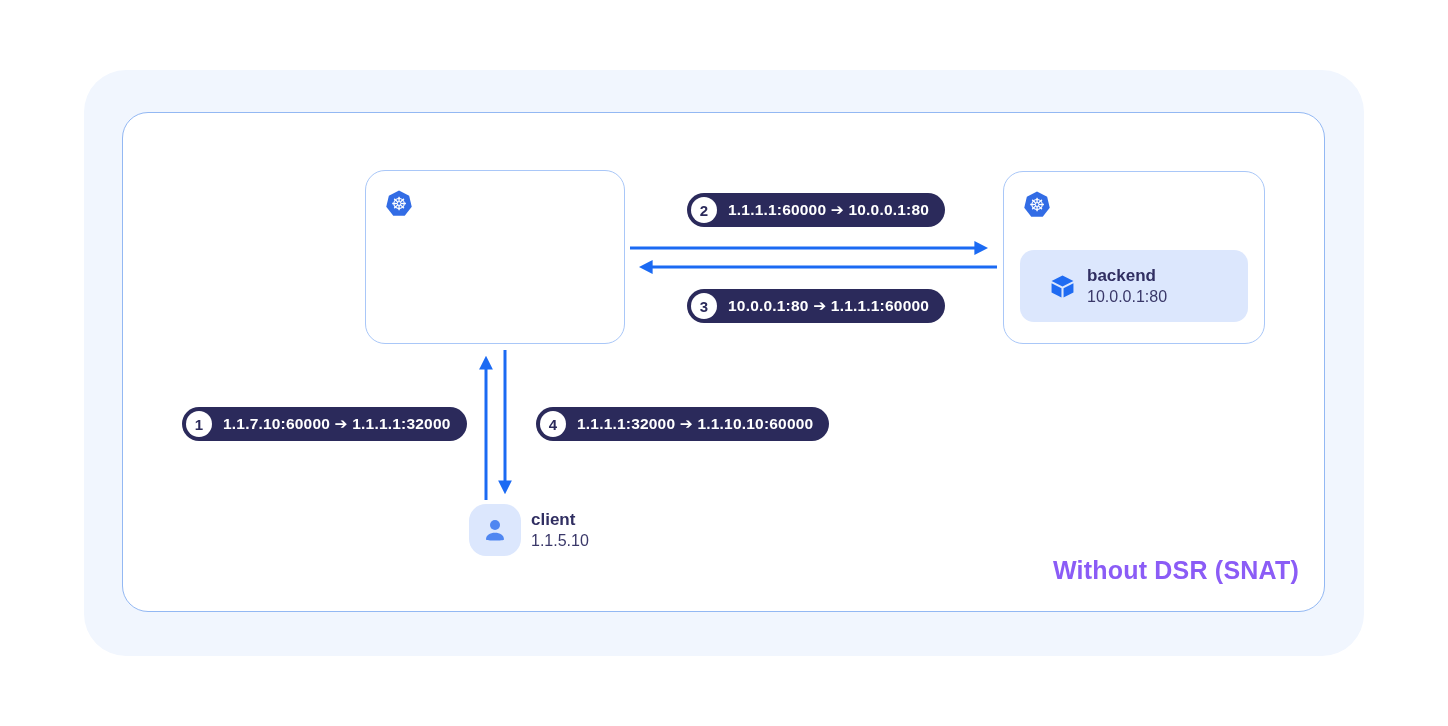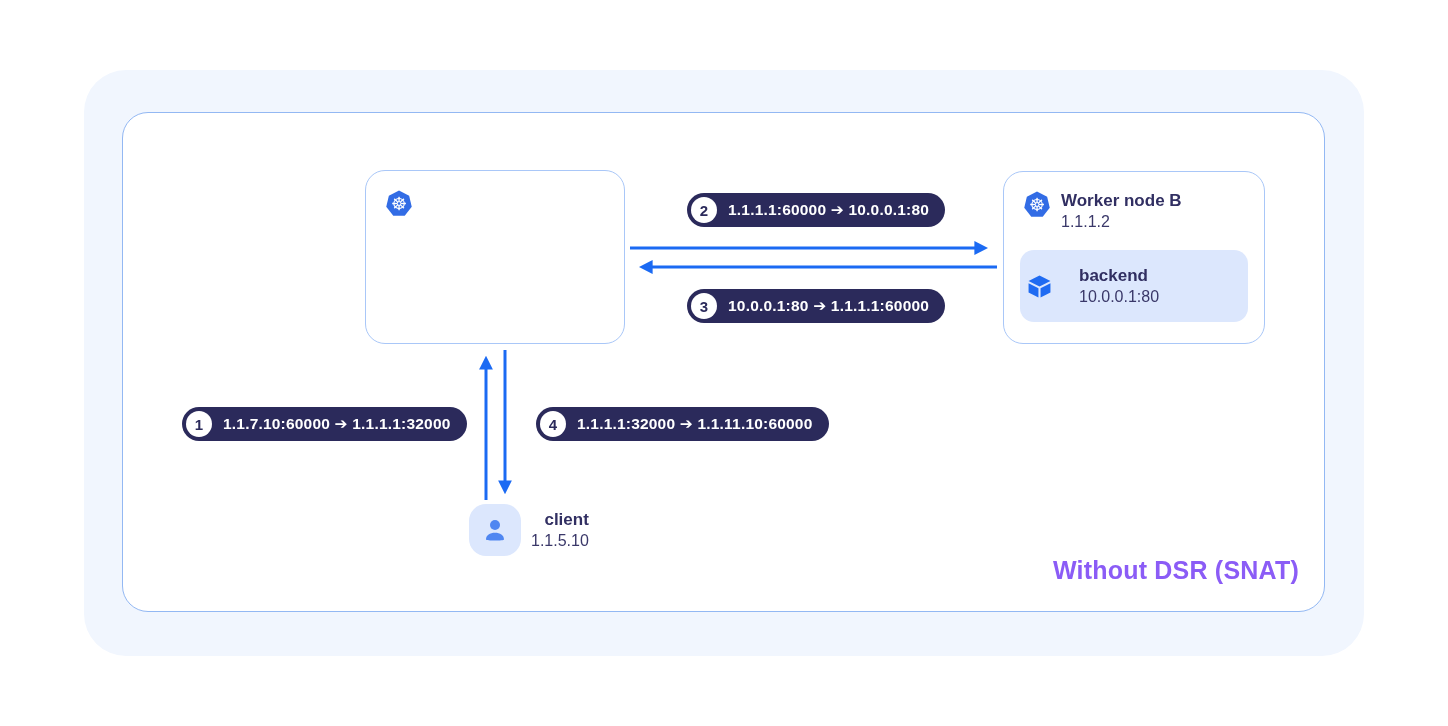--- a/index.html
+++ b/index.html
@@ -31,29 +31,29 @@
     display: flex; align-items: center; justify-content: center;
     color: #ffffff; font-size: 18px; line-height: 1;
     font-family: "DejaVu Sans", sans-serif;
   }
   .node-title { font-size: 17px; font-weight: 700; color: #312f62; line-height: 1.25; }
   .node-ip { font-size: 16px; font-weight: 400; color: #3a3869; line-height: 1.35; }
 
   .backend-box {
     position: absolute; left: 1020px; top: 250px; width: 228px; height: 72px;
     background: #dce7fd; border-radius: 14px; display: flex; align-items: center;
-    gap: 27px; padding: 0 7px;
+    gap: 12px; padding: 0 30px;
   }
 
   .client-avatar {
     position: absolute; left: 469px; top: 504px; width: 52px; height: 52px;
     background: #dce7fd; border-radius: 17px;
     display: flex; align-items: center; justify-content: center;
   }
-  .client-label { position: absolute; left: 531px; top: 509px; text-align: right; }
+  .client-label { position: absolute; left: 531px; top: 509px; }
 
   .pill {
     position: absolute; height: 34px; background: #2b2a5b; border-radius: 17px;
     display: inline-flex; align-items: center; gap: 11px; padding: 0 16px 0 4px;
     white-space: nowrap;
   }
   .pill .num {
     width: 26px; height: 26px; border-radius: 50%; background: #ffffff;
     color: #2b2a5b; font-size: 15px; font-weight: 700;
     display: flex; align-items: center; justify-content: center; flex: 0 0 26px;
@@ -94,24 +94,20 @@
 
   <div class="node-box node-a">
     <div class="node-header">
       <span class="k8s-icon">☸</span>
     </div>
   </div>
 
   <div class="node-box node-b">
     <div class="node-header">
       <span class="k8s-icon">☸</span>
-      <div>
-        <div class="node-title">Worker node B</div>
-        <div class="node-ip">1.1.1.2</div>
-      </div>
     </div>
   </div>
 
   <div class="backend-box">
     <svg width="25" height="25" viewBox="0 0 24 24">
       <polygon points="12,1.5 22.5,6.7 12,11.9 1.5,6.7" fill="#1f6bf2"></polygon>
       <polygon points="1.5,8.9 11,13.6 11,22.5 1.5,17.8" fill="#1f6bf2"></polygon>
       <polygon points="22.5,8.9 13,13.6 13,22.5 22.5,17.8" fill="#1f6bf2"></polygon>
     </svg>
     <div>
@@ -138,18 +134,18 @@
   <div class="pill pill-2">
     <span class="num">2</span>
     <span class="flow">1.1.1.1:60000 ➔ 10.0.0.1:80</span>
   </div>
   <div class="pill pill-3">
     <span class="num">3</span>
     <span class="flow">10.0.0.1:80 ➔ 1.1.1.1:60000</span>
   </div>
   <div class="pill pill-4">
     <span class="num">4</span>
-    <span class="flow">1.1.1.1:32000 ➔ 1.1.11.10:60000</span>
+    <span class="flow">1.1.1.1:32000 ➔ 1.1.10.10:60000</span>
   </div>
 
   <div class="diagram-title">Without DSR (SNAT)</div>
 
 </div>
 
 </body></html>

